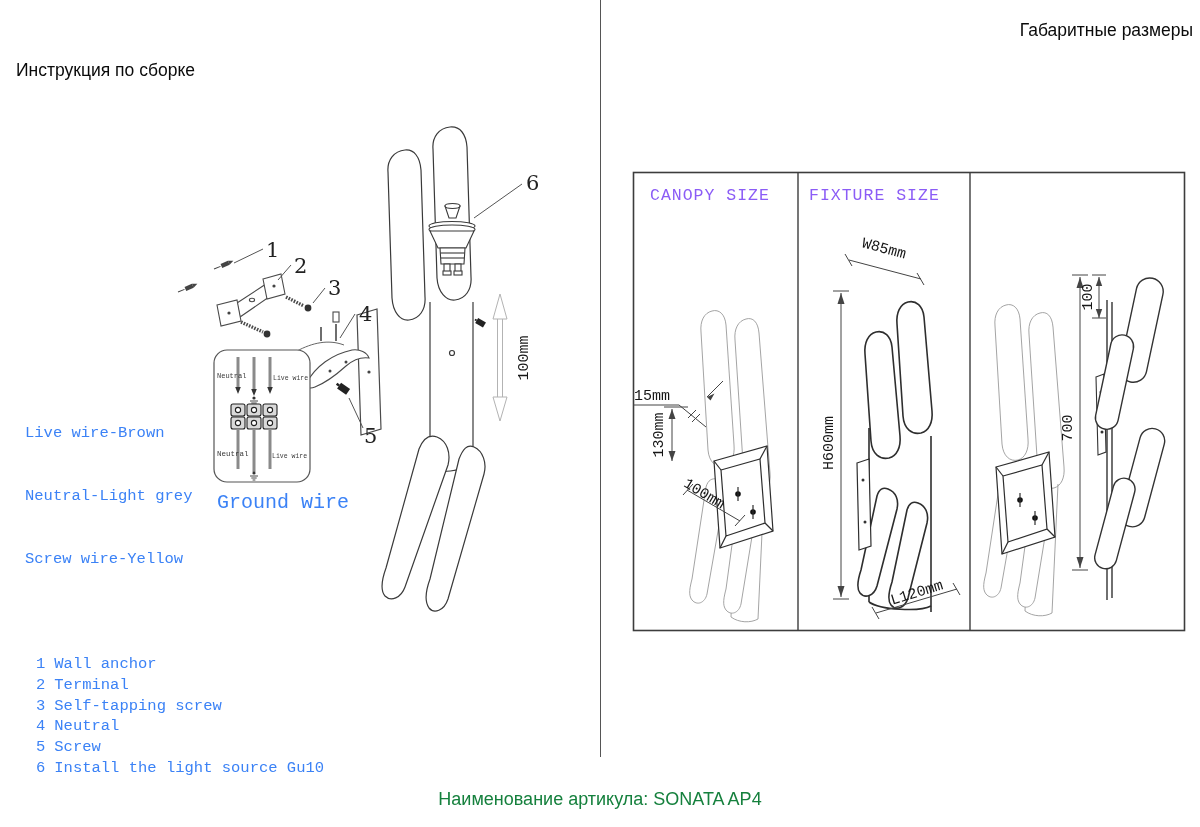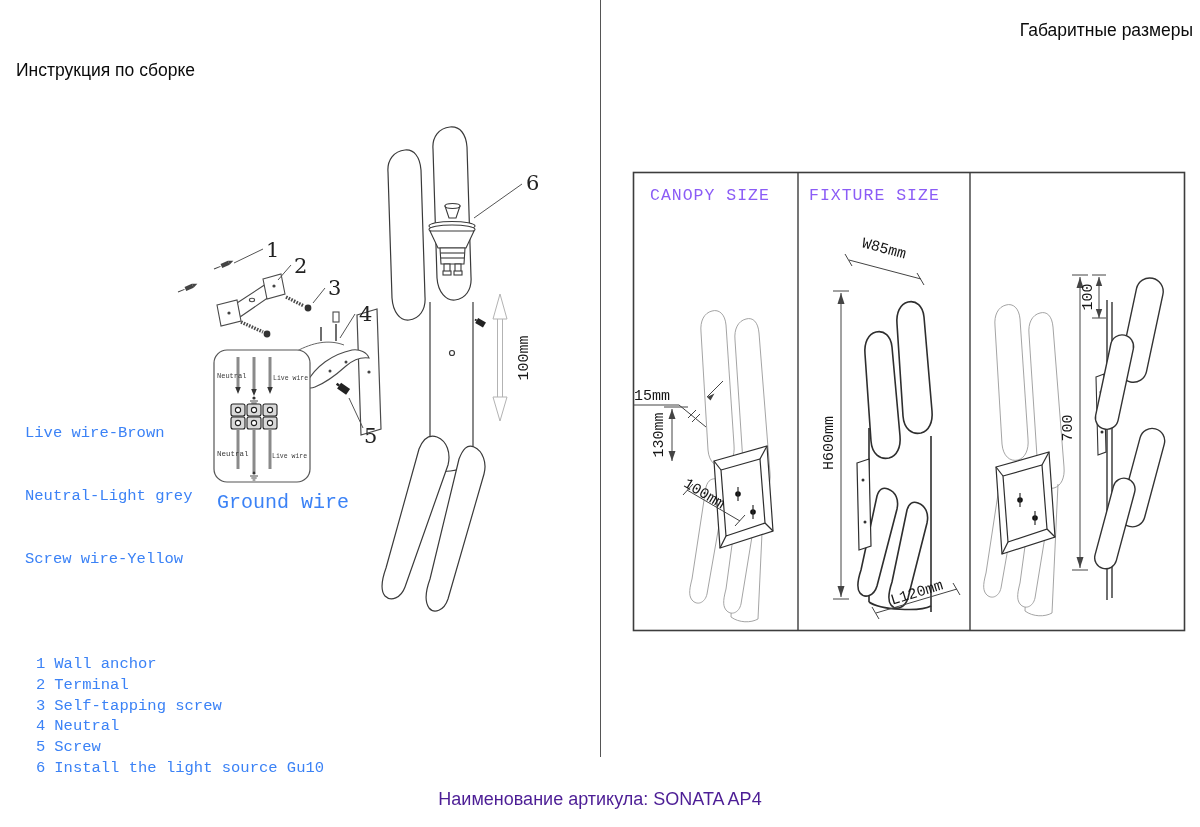--- a/index.html
+++ b/index.html
@@ -8,21 +8,21 @@
   .sheet { position:relative; width:1200px; height:827px; background:#fff; }
   .abs { position:absolute; }
   .ru-title { font-size:17.5px; color:#0a0a0a; white-space:nowrap; }
   .mono { font-family:"Liberation Mono","DejaVu Sans Mono",monospace; color:#3b82f6; }
   .wire-legend { left:25px; top:381px; font-size:15.5px; line-height:21px; white-space:pre; }
   .ground-caption { left:217px; top:491px; font-size:20px; }
   .parts-list { left:36px; top:654px; font-size:15.5px; line-height:20.8px; }
   .pl-row { white-space:nowrap; }
   .pl-num { display:inline-block; margin-right:9px; }
   .panel-title { font-size:16.5px; letter-spacing:1px; white-space:nowrap; color:#8b5cf6; }
-  .footer { left:0; right:0; top:789px; text-align:center; font-size:18px; color:#4c1d95; }
+  .footer { left:0; right:0; top:789px; text-align:center; font-size:18px; color:#15803d; }
   svg.draw { position:absolute; left:0; top:0; pointer-events:none; }
   svg text { font-family:"Liberation Mono","DejaVu Sans Mono",monospace; fill:#161616; }
   svg text.callout { font-family:"DejaVu Serif", serif; font-size:21px; fill:#222; }
   svg text.dim { font-size:15px; }
   svg text.tiny { fill:#3a3a3a; }
 </style>
 </head>
 <body>
 
 <div class="sheet">

